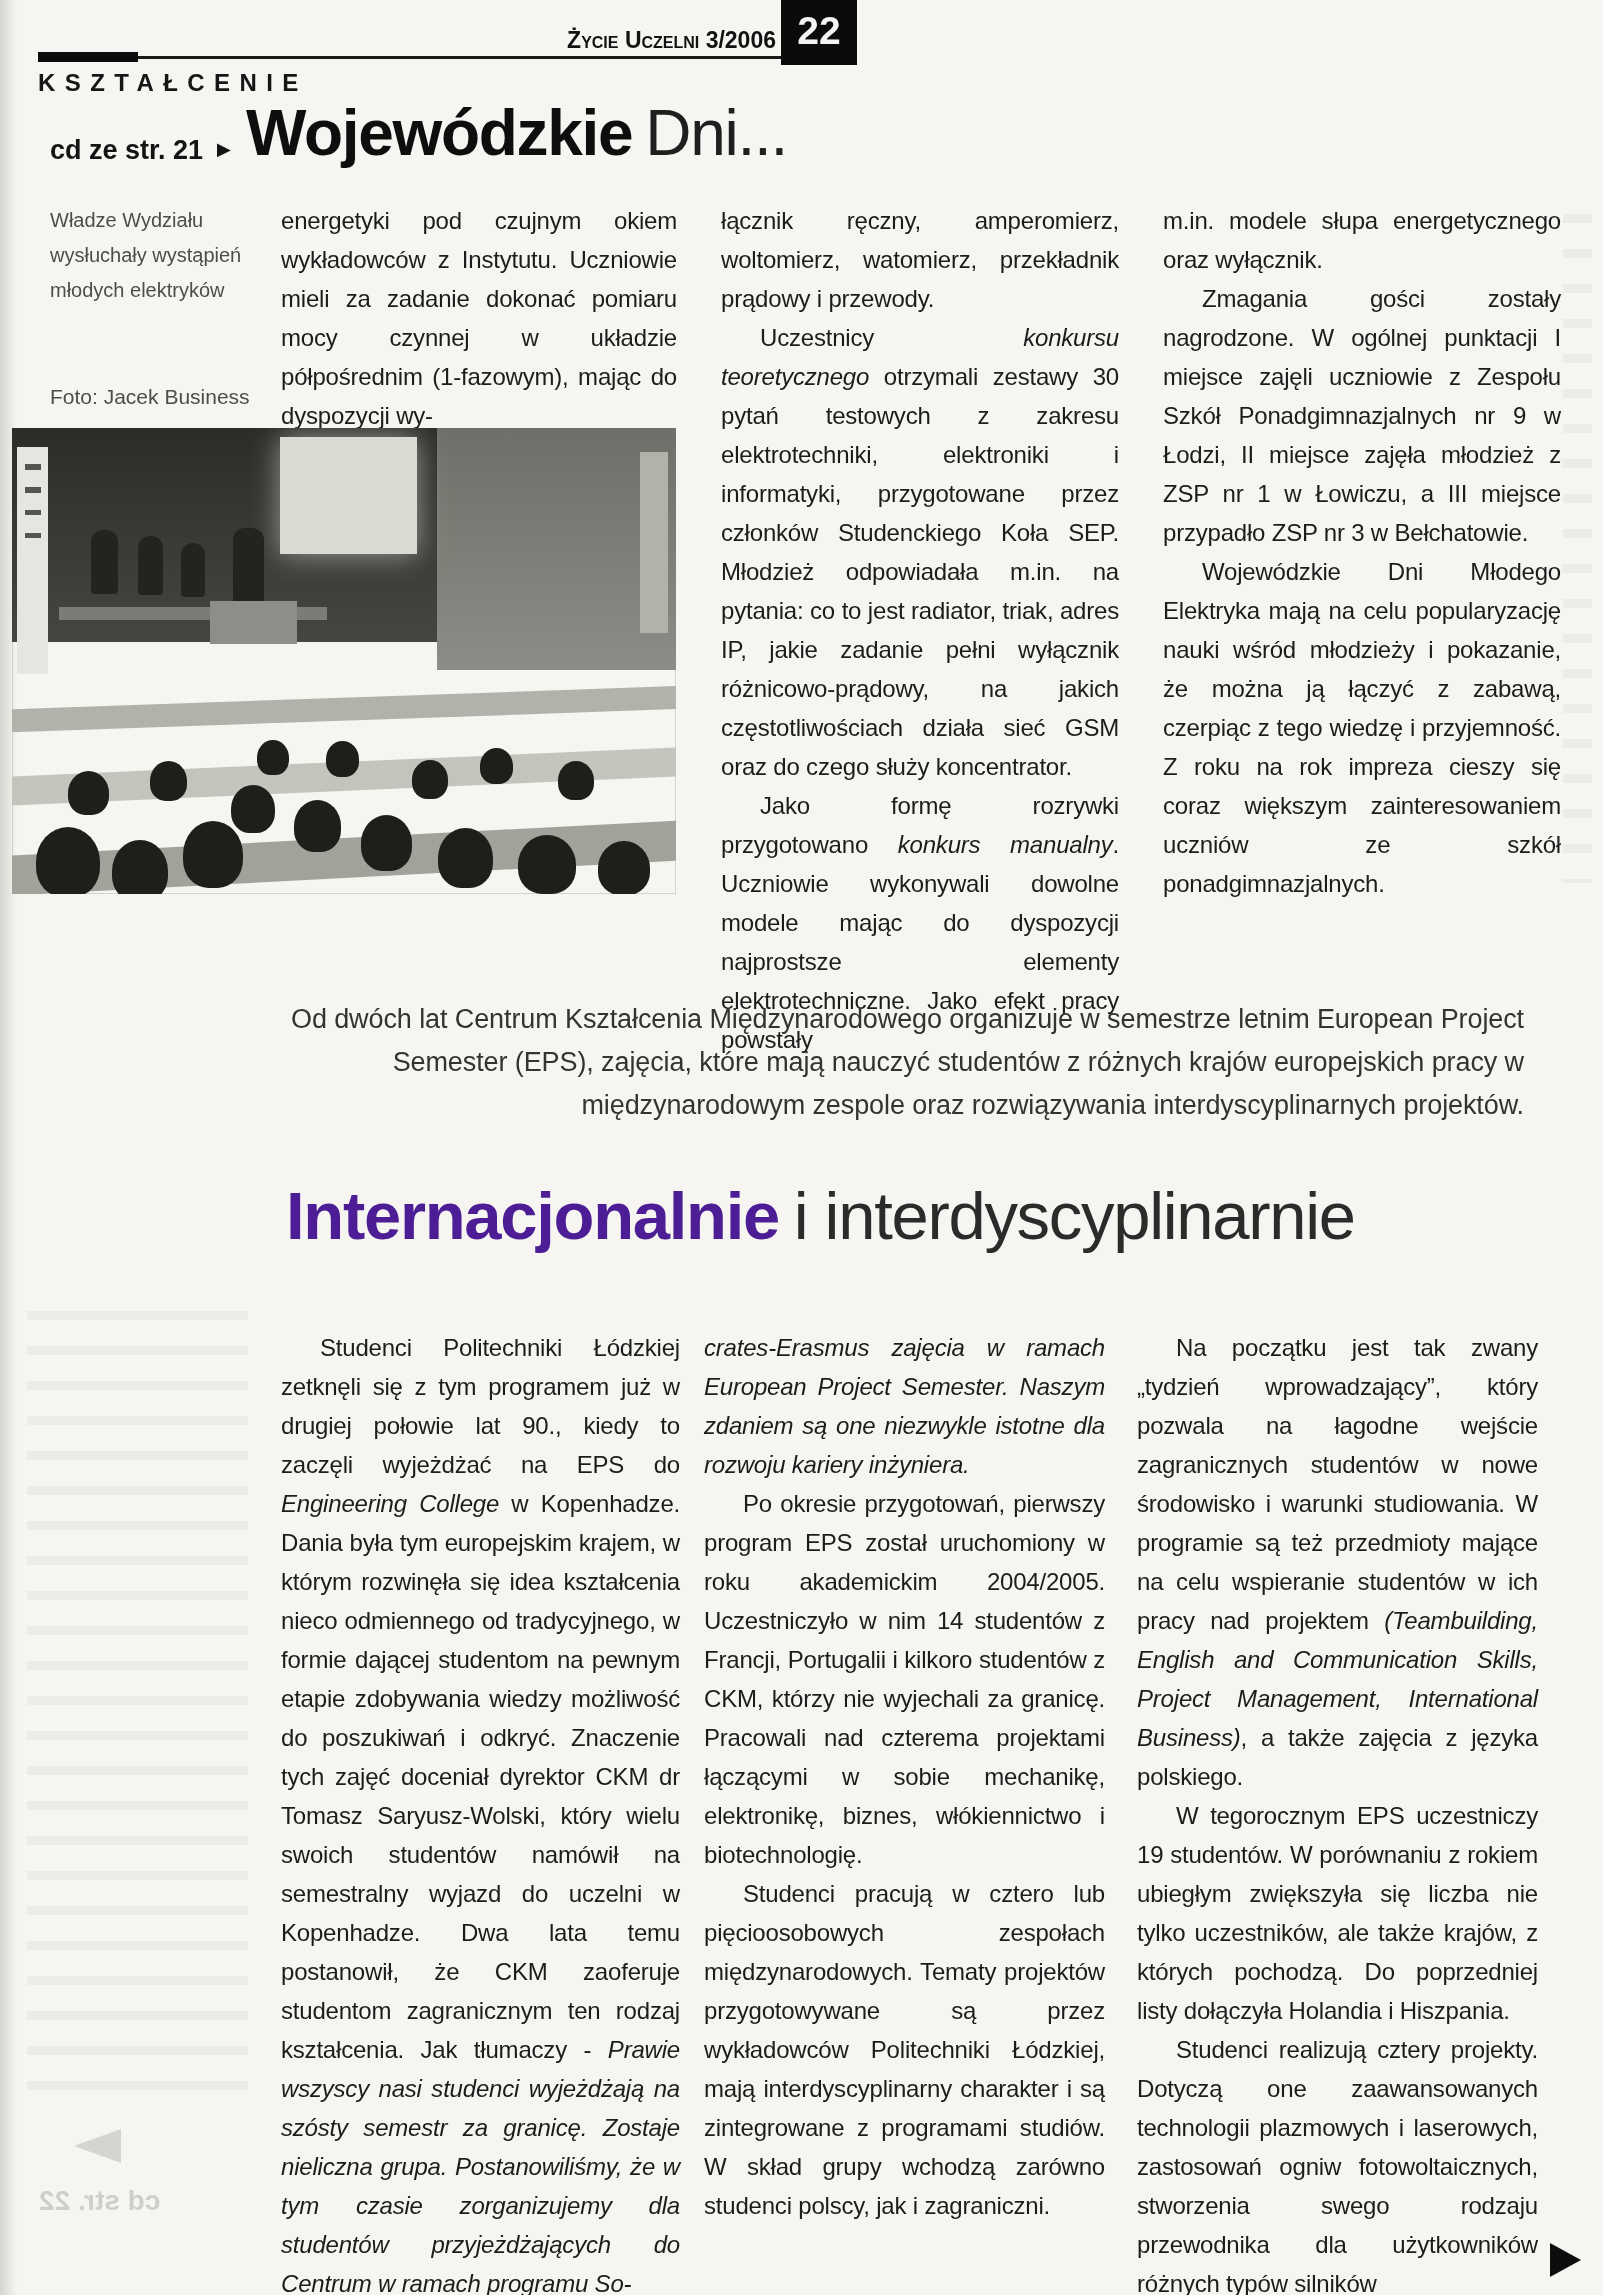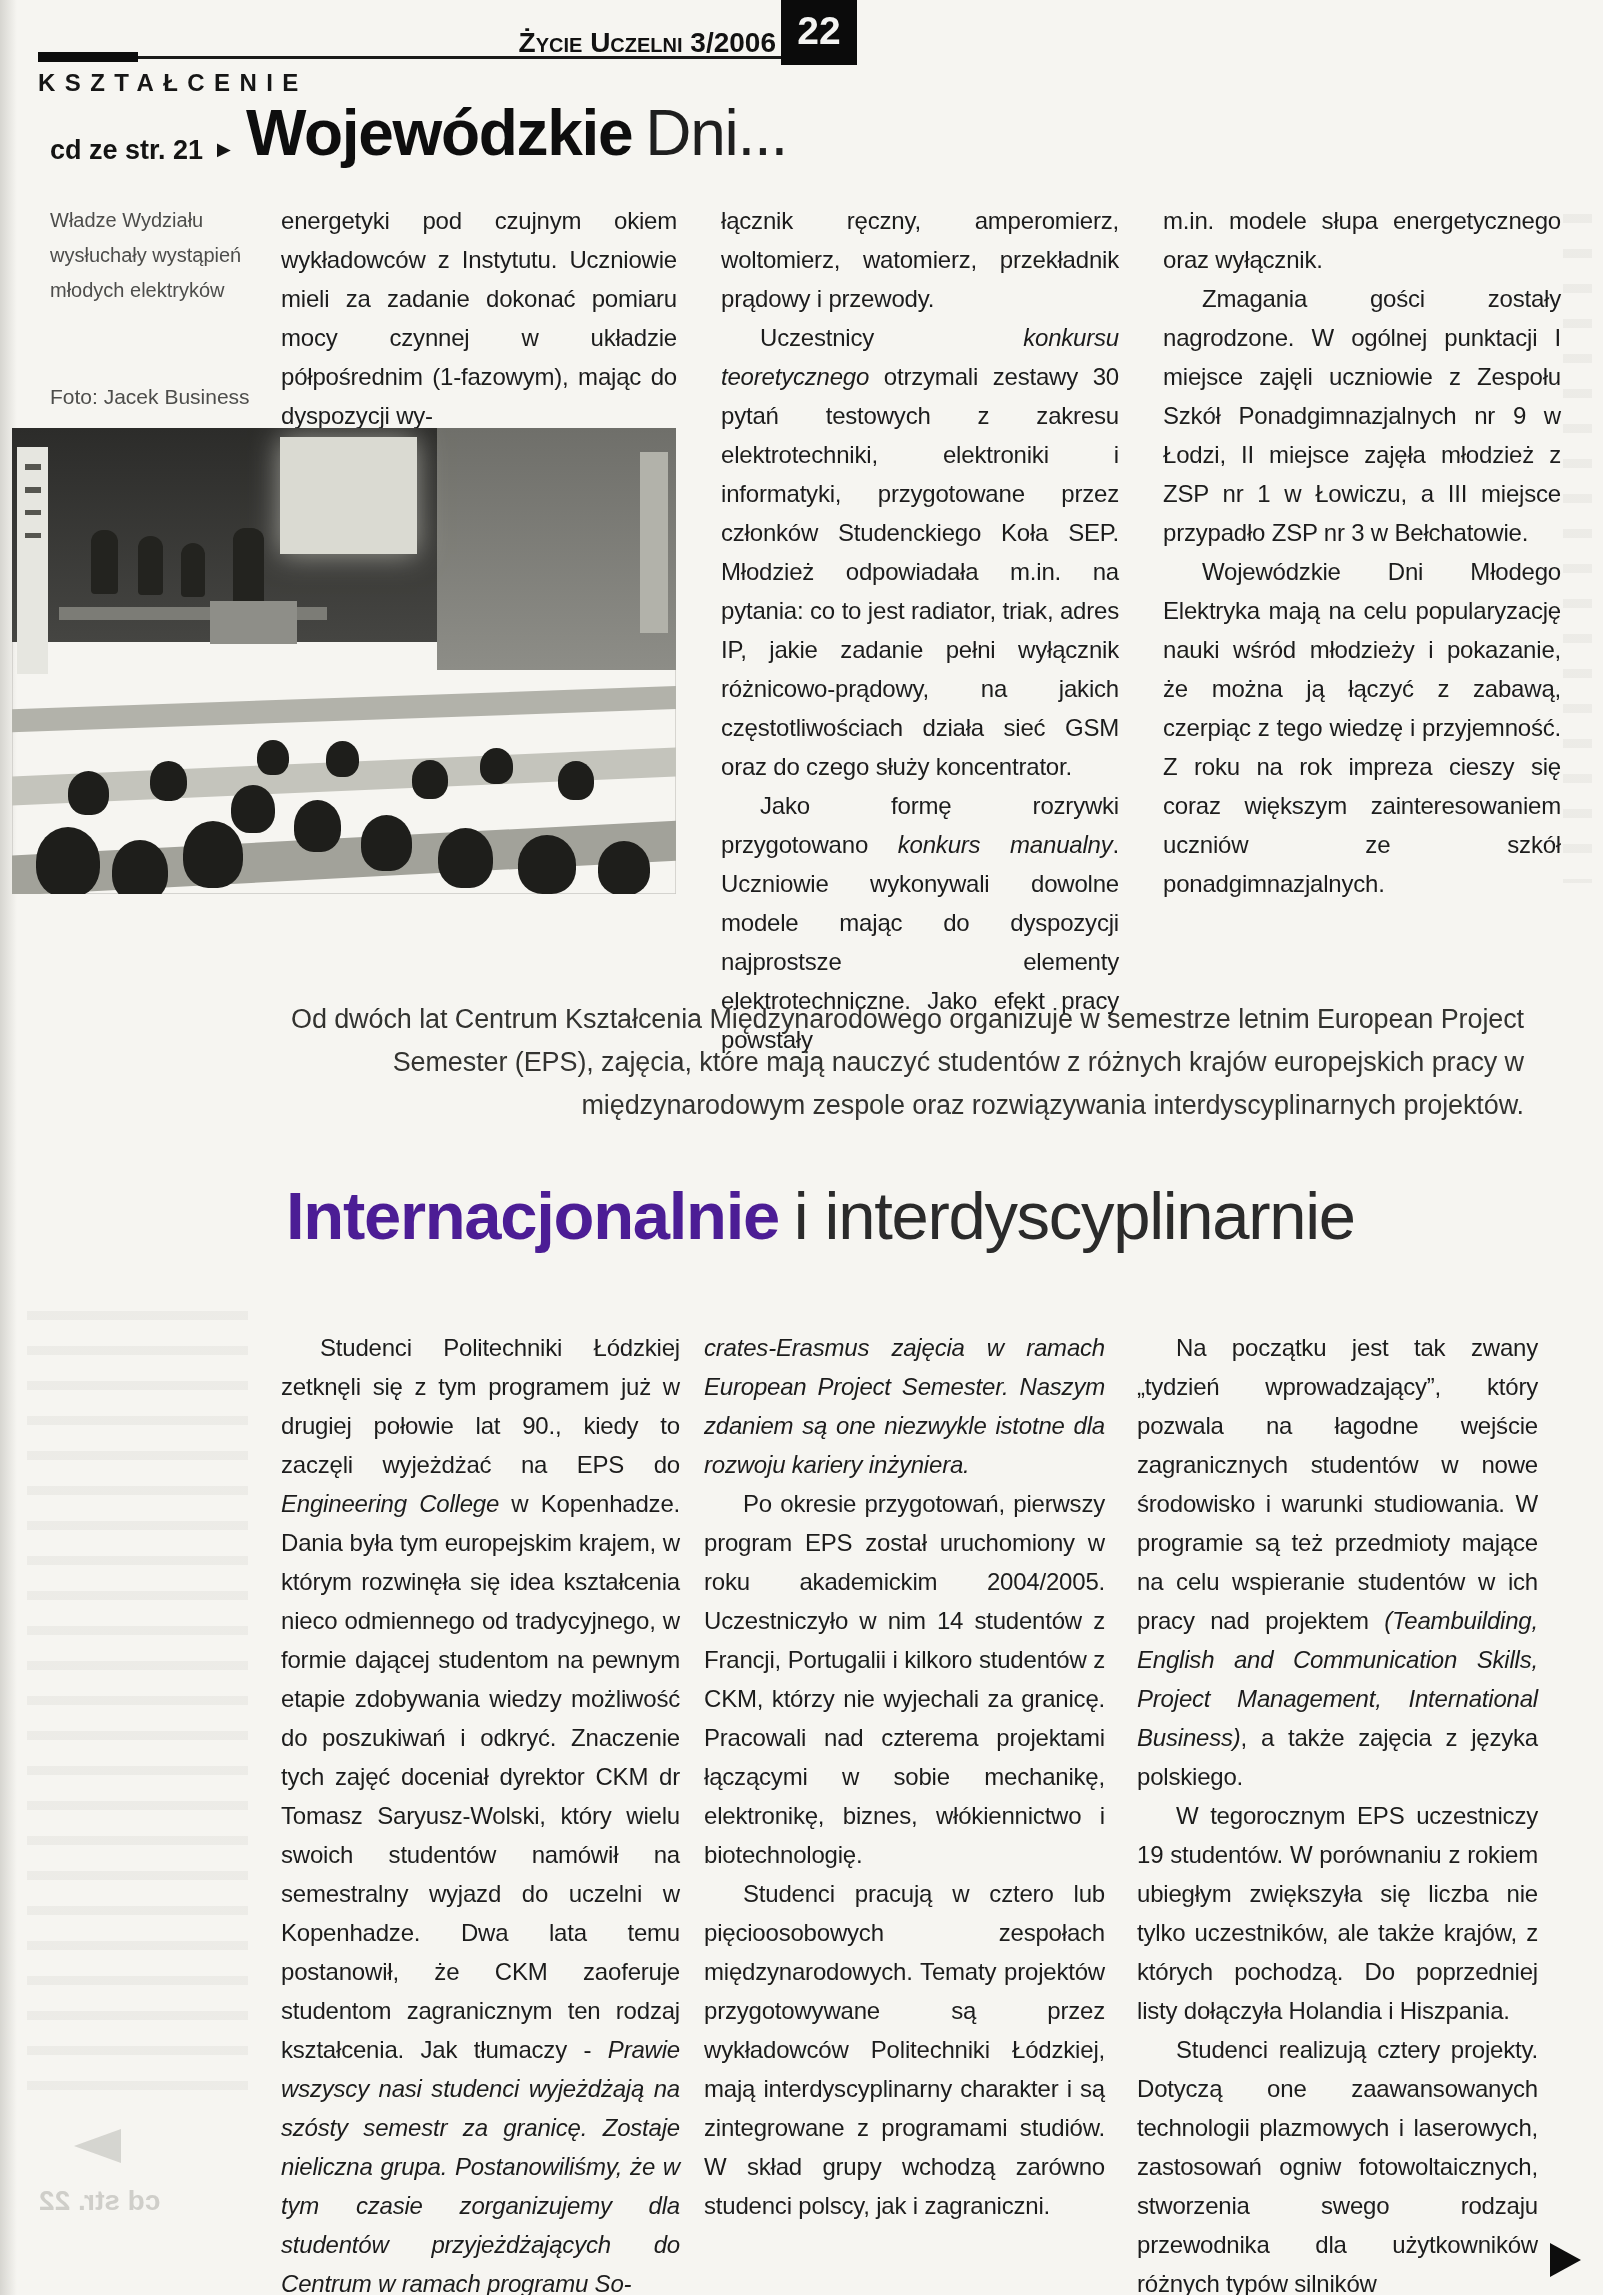--- a/index.html
+++ b/index.html
@@ -9,21 +9,21 @@
     background:#f6f5f1;
     font-family:"Liberation Sans", sans-serif;
     color:#1b1b1b;
     overflow:hidden;
   }
   .abs{position:absolute;}
   
   .header-rule{left:38px;top:56px;width:744px;height:3.3px;background:#1a1a1a;}
   .header-bar{left:38px;top:52px;width:100px;height:10px;background:#0d0d0d;}
   .section-label{left:38px;top:69px;font-size:24px;font-weight:700;letter-spacing:9.4px;color:#161616;}
-  .masthead{left:508px;top:27px;width:268px;text-align:right;font-size:28px;font-weight:700;font-variant:small-caps;color:#121212;}
+  .masthead{left:508px;top:27px;width:268px;text-align:right;font-size:23px;font-weight:700;font-variant:small-caps;color:#121212;}
   .pagebox{left:781px;top:0;width:76px;height:65px;background:#0b0b0b;display:flex;align-items:flex-end;justify-content:center;}
   .pagebox span{color:#f4f4f2;font-size:39px;font-weight:700;line-height:1;padding-bottom:15px;}
   
   .cd-note{left:50px;top:135px;font-size:27px;font-weight:700;color:#141414;}
   .cd-note .tri{font-size:23px;position:relative;top:-2px;margin-left:9.4px;}
   .title1{left:246px;top:100px;font-size:64px;line-height:1.05;letter-spacing:-1.3px;white-space:nowrap;}
   .title1 .strong{font-weight:800;color:#0e0e0e;}
   .title1 .light{font-weight:400;color:#1f1f1f;margin-left:13px;}
   
   .caption{left:50px;top:203px;width:204px;font-size:20px;line-height:35px;color:#4d4d4b;}

